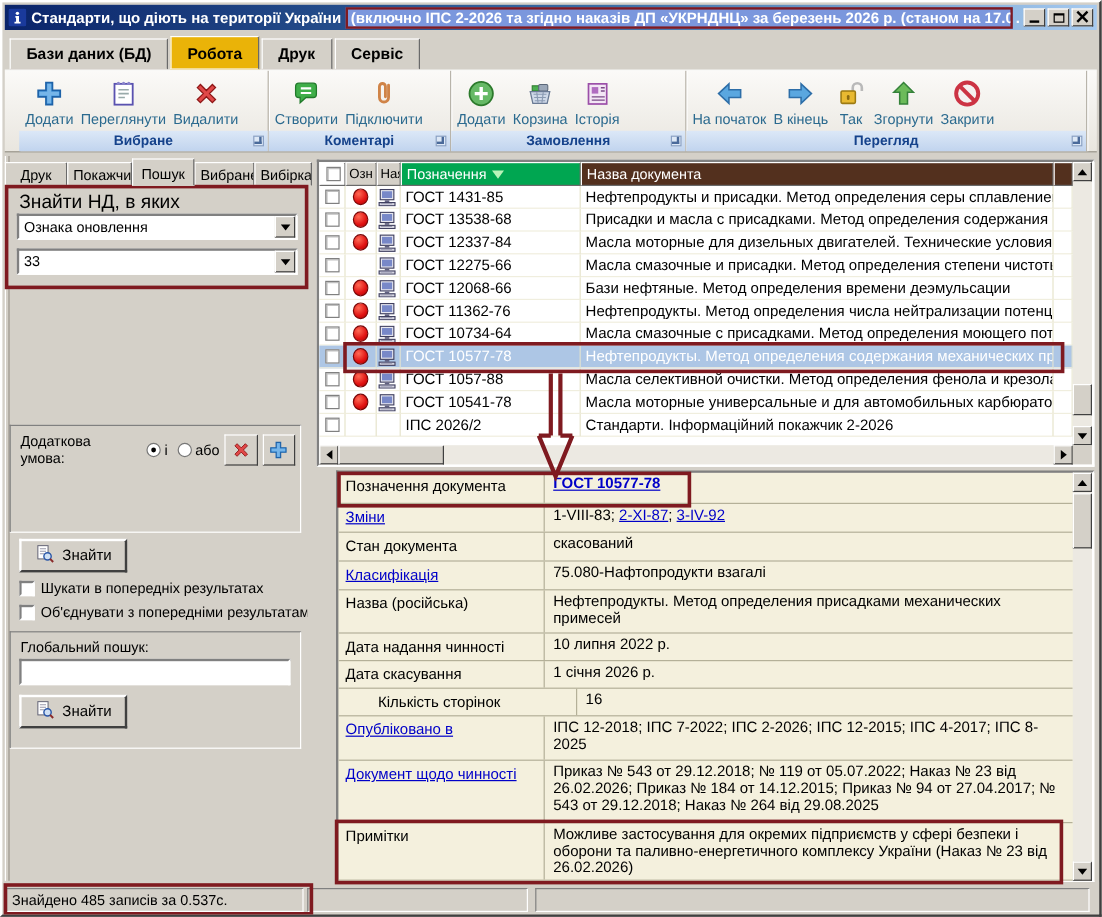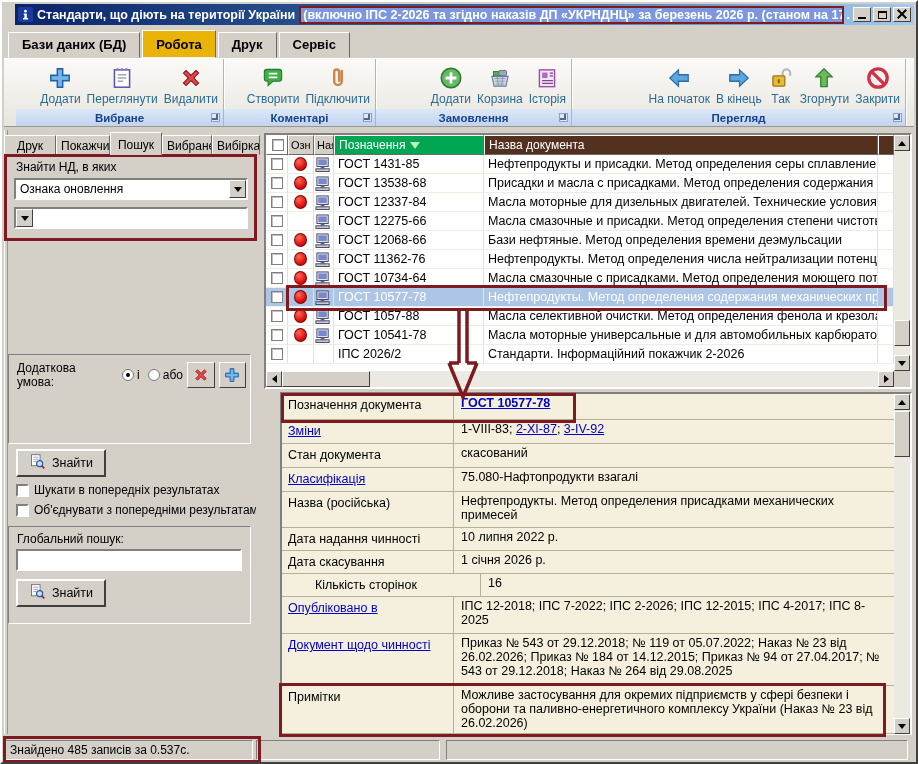--- a/index.html
+++ b/index.html
@@ -8,21 +8,21 @@
     --group-label-blue:#15428b; --button-label-teal:#2b6a8f;
     --titlebar-blue:#0a246a; --detail-bg-cream:#f4f0dd;
   }
   *{box-sizing:border-box; margin:0; padding:0; font-family:"Liberation Sans","DejaVu Sans",sans-serif;}
   body{background:#808080;}
   .window{position:relative; width:918px; height:764px; background:#d4d0c8;
     border:2px solid; border-color:#fff #404040 #404040 #fff; overflow:hidden;}
   
   .titlebar{position:absolute; left:2px; top:2px; right:2px; height:21px;
     background:linear-gradient(to right,#0a246a,#3a6ea5 55%,#a6caf0);
-    display:flex; align-items:center; padding:0 3px; color:#fff;margin-left:11px;}
+    display:flex; align-items:center; padding:0 3px; color:#fff;}
   .title-icon{width:15px;height:15px;margin-right:4px;flex:0 0 auto;}
   .title-text{font-size:12.5px;font-weight:bold;white-space:nowrap;}
   .title-highlight{font-size:12.5px;font-weight:bold;white-space:nowrap;overflow:hidden;
     background:#7b97dd; border:2px solid var(--annotation-red); padding:0 2px; margin-left:4px; max-width:575px;}
   .title-suffix{font-size:12.5px;font-weight:bold;margin:0 3px;}
   .winbtns{margin-left:auto; display:flex; gap:2px;}
   .wbtn{width:18px;height:15px;background:#d4d0c8;border:1px solid;border-color:#fff #404040 #404040 #fff;
     position:relative; display:flex;align-items:center;justify-content:center;}
   .g-min{width:8px;height:2px;background:#000;margin-top:7px;}
   .g-max{width:9px;height:8px;border:1px solid #000;border-top-width:2px;}
@@ -33,35 +33,35 @@
   .ribbon-tabs{position:absolute;left:6px;top:27px;height:29px;display:flex;align-items:flex-end;}
   .rtab{font-size:13px;font-weight:bold;padding:4px 13px 5px;background:#d4d0c8;
     border:1px solid;border-color:#fff #6a6a6a #d4d0c8 #fff;margin-right:2px;white-space:nowrap;}
   .rtab.active{background:#eab308;padding-top:6px;border-color:#fff #6a6a6a #f7f6f2 #fff;position:relative;z-index:2;}
   
   .toolbar{position:absolute;left:2px;top:56px;right:2px;height:69px;
     background:linear-gradient(#fbfaf8,#e9e6df);border-top:1px solid #fff;border-bottom:1px solid #9a968c;
     display:flex;padding-left:12px;}
   .tgroup{position:relative;height:100%;display:flex;flex-direction:column;border-right:1px solid #b8b4aa;
     box-shadow:1px 0 0 #fff;}
-  .tbtns{flex:1;display:flex;align-items:center;justify-content:flex-end;padding:2px 2px 0;}
+  .tbtns{flex:1;display:flex;align-items:center;justify-content:flex-start;padding:2px 2px 0;}
   .tbtn{display:flex;flex-direction:column;align-items:center;padding:1px 3px;cursor:default;}
   .ticon{width:26px;height:26px;} .ticon svg{width:100%;height:100%;}
   .tlabel{font-size:12px;color:var(--button-label-teal);margin-top:1px;white-space:nowrap;}
   .tband{height:17px;background:linear-gradient(#dce8f7,#c1d4ee);display:flex;align-items:center;justify-content:center;position:relative;}
   .tband-label{font-size:11.5px;font-weight:bold;color:var(--group-label-blue);}
   .launcher{position:absolute;right:3px;top:4px;width:9px;height:9px;border:1px solid #8aa0c4;background:#dde8f6;}
   .launcher::after{content:"";position:absolute;right:1px;bottom:1px;width:4px;height:4px;border-right:2px solid #4a6a9a;border-bottom:2px solid #4a6a9a;}
   
   .ltabs{position:absolute;left:2px;top:130px;height:23px;display:flex;align-items:flex-end;}
   .ltab{font-size:12px;height:20px;padding:3px 4px 0;background:#d4d0c8;text-align:center;
     border:1px solid;border-color:#fff #6a6a6a #d4d0c8 #fff;overflow:hidden;white-space:nowrap;}
   .ltab.active{height:23px;padding-top:5px;position:relative;z-index:2;}
   .search-box{position:absolute;left:2px;top:152px;width:253px;height:87px;border:3px solid var(--annotation-red);background:#d4d0c8;}
-  .sb-label{position:absolute;left:9px;top:3px;font-size:12px;}
+  .sb-label{position:absolute;left:9px;top:3px;font-size:16px;}
   .combo{position:absolute;left:7px;width:234px;height:22px;background:#fff;
     border:2px solid;border-color:#808080 #fff #fff #808080;display:flex;align-items:center;}
   .combo-text{flex:1;font-size:12px;padding-left:4px;white-space:nowrap;overflow:hidden;}
   .combo-btn{width:17px;height:100%;background:#d4d0c8;border:1px solid;border-color:#fff #404040 #404040 #fff;
     display:flex;align-items:center;justify-content:center;}
   .tri-down{width:0;height:0;border-left:4px solid transparent;border-right:4px solid transparent;border-top:5px solid #000;}
   .cond-box{position:absolute;left:6px;top:352px;width:243px;height:90px;
     border:1px solid;border-color:#808080 #fff #fff #808080;}
   .cond-row{position:absolute;left:8px;top:6px;right:4px;display:flex;align-items:center;}
   .cond-label{font-size:12px;}
@@ -311,20 +311,21 @@
 
   <div class="search-box">
     <div class="sb-label">Знайти НД, в яких</div>
     <div class="combo" style="top:21px;">
       <span class="combo-text">Ознака оновлення</span>
       <span class="combo-btn">
           <span class="tri-down"></span>
         </span>
     </div>
     <div class="combo" style="top:50px;">
+      <span class="combo-text">33</span>
       <span class="combo-btn">
           <span class="tri-down"></span>
         </span>
     </div>
   </div>
 
   <div class="cond-box">
     <div class="cond-row">
       <span class="cond-label">Додаткова умова:</span>
       <span class="radio sel"></span>

